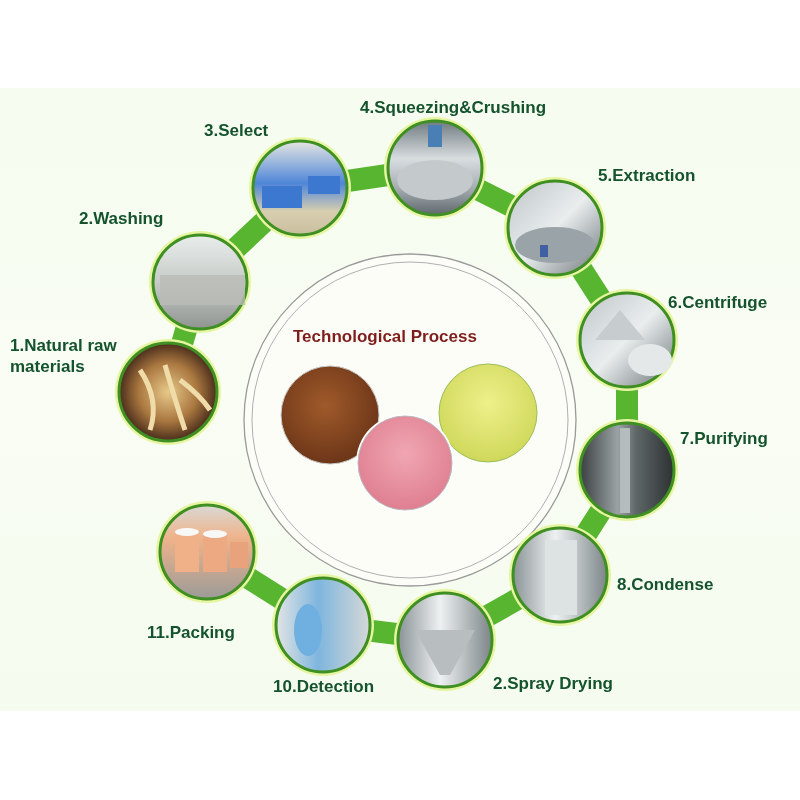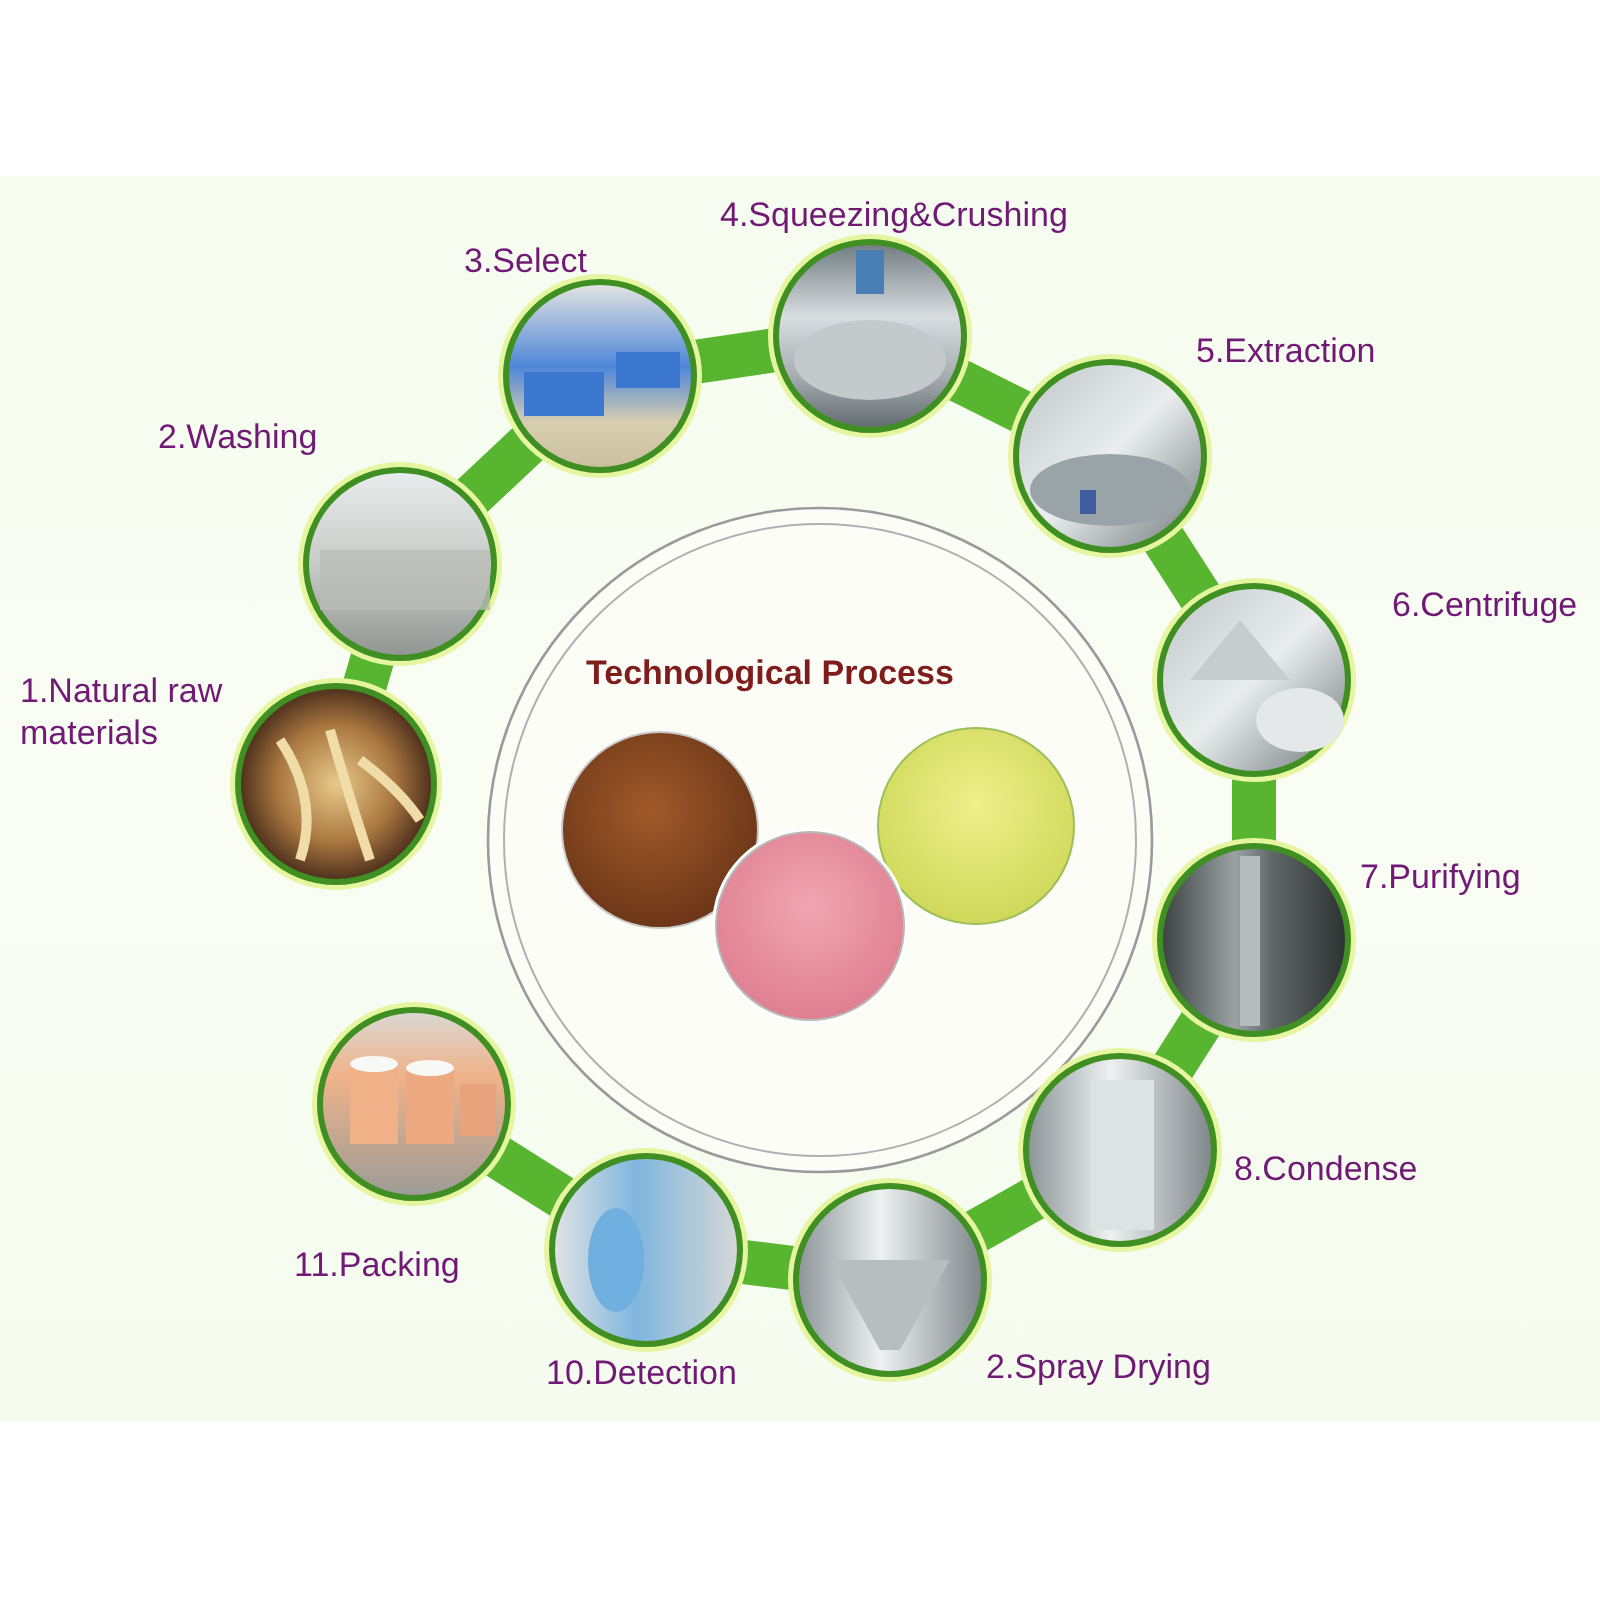--- a/index.html
+++ b/index.html
@@ -1,21 +1,21 @@
 <!DOCTYPE html>
 <html><head>
 <meta charset="utf-8">
 <style>
   html, body { margin:0; padding:0; }
   body { width:800px; height:800px; background:#ffffff; position:relative; overflow:hidden;
          font-family:"Liberation Sans", sans-serif; }
   .canvas { position:absolute; left:0; top:88px; width:800px; height:623px;
             background:linear-gradient(180deg,#f6fcef 0%,#f9fdf4 50%,#f5fbee 100%); }
   svg.diagram { position:absolute; left:0; top:0; width:800px; height:800px; }
-  .label { position:absolute; font-weight:normal; color:#701a75; font-size:17px; line-height:21px; white-space:nowrap; }
+  .label { position:absolute; font-weight:bold; color:#14532d; font-size:17px; line-height:21px; white-space:nowrap; }
   .center-title { position:absolute; font-weight:bold; color:#7f1d1d; font-size:17px; white-space:nowrap; }
 </style>
 </head>
 <body>
 
 <div class="canvas"></div>
 
 <svg class="diagram" viewBox="0 0 800 800">
   <defs>
     <radialGradient id="g-root" cx="50%" cy="50%" r="50%">
@@ -165,21 +165,21 @@
   </g>
 </svg>
 
 <div class="center-title" style="left:293px; top:327px;">Technological Process</div>
 
 <div class="label" style="left:10px; top:335px;">
   <div>1.Natural raw</div>
   <div>materials</div>
 </div>
 <div class="label" style="left:63px; top:208px;margin-left:16px;">2.Washing</div>
-<div class="label" style="left:232px; top:120px;">3.Select</div>
+<div class="label" style="left:204px; top:120px;">3.Select</div>
 <div class="label" style="left:360px; top:97px;">4.Squeezing&amp;Crushing</div>
 <div class="label" style="left:598px; top:165px;text-align:center;">5.Extraction</div>
-<div class="label" style="left:696px; top:292px;">6.Centrifuge</div>
+<div class="label" style="left:668px; top:292px;">6.Centrifuge</div>
 <div class="label" style="left:680px; top:428px;">7.Purifying</div>
 <div class="label" style="left:617px; top:559px;margin-top:15px;">8.Condense</div>
 <div class="label" style="left:493px; top:673px;">2.Spray Drying</div>
 <div class="label" style="left:273px; top:676px;">10.Detection</div>
 <div class="label" style="left:147px; top:622px;">11.Packing</div>
 
 </body></html>

